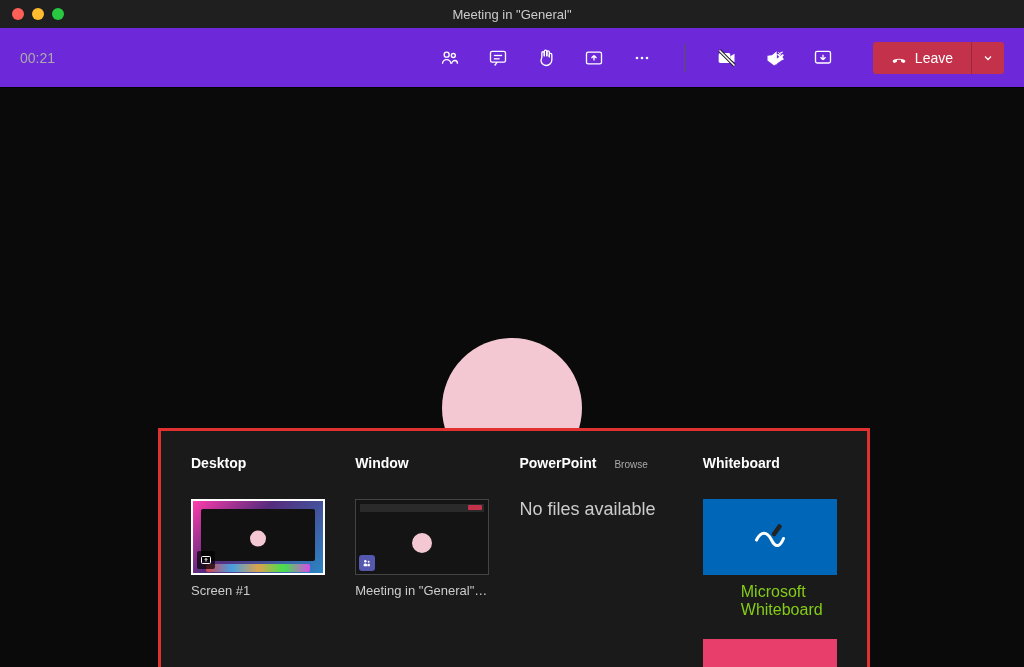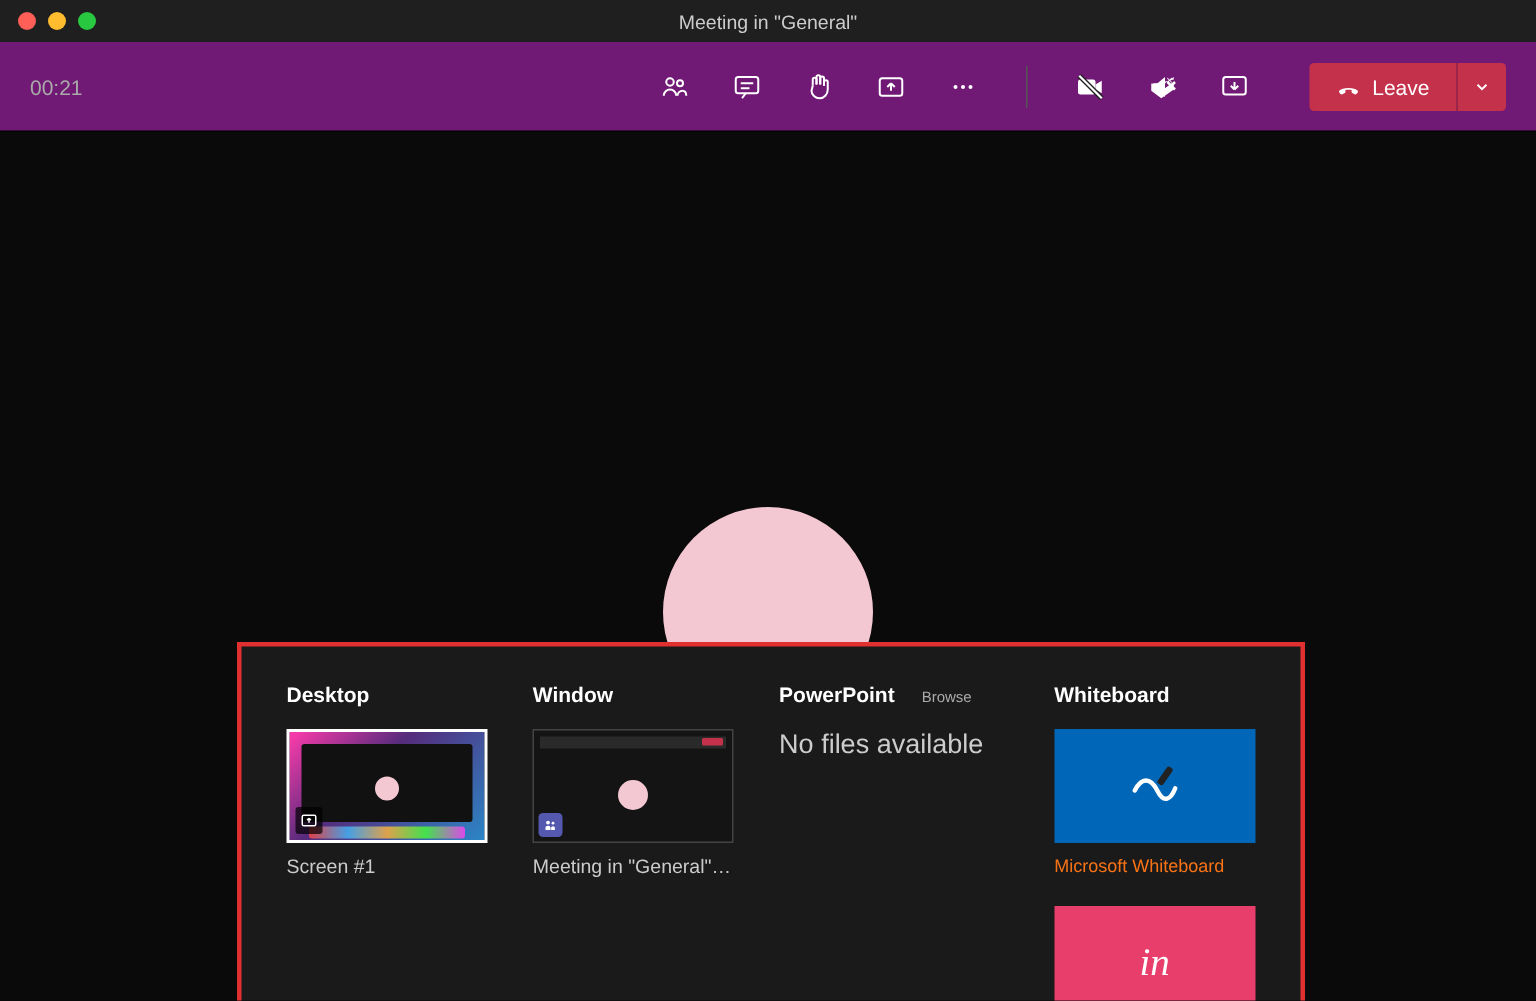--- a/index.html
+++ b/index.html
@@ -36,21 +36,21 @@
 .titlebar-title {
   position: absolute;
   left: 50%; transform: translateX(-50%);
   font-size: 13px;
   color: #ccc;
 }
 
 
 .toolbar {
   height: 60px;
-  background: #701a75;
+  background: #6d28d9;
   display: flex;
   align-items: center;
   padding: 0 20px;
   border-bottom: 1px solid #000;
 }
 .timer {
   font-size: 14px;
   color: #aaa;
 }
 .toolbar-spacer { flex: 1; }
@@ -134,21 +134,21 @@
   flex-direction: column;
 }
 .share-col.desktop { width: 140px; }
 .share-col.window { width: 140px; }
 .share-col.powerpoint { width: 160px; }
 .share-col.whiteboard { width: 140px; }
 .col-header {
   font-size: 14px;
   font-weight: 600;
   color: #fff;
-  margin-bottom: 15px;
+  margin-bottom: 28px;
   display: flex;
   align-items: baseline;
   gap: 18px;
 }
 .browse-link {
   font-weight: 400;
   color: #aaa;
   font-size: 10px;
 }
 .thumb {
@@ -258,23 +258,24 @@
   width: 134px;
   height: 76px;
   display: flex;
   align-items: center;
   justify-content: center;
   cursor: pointer;
 }
 .wb-ms { background: #0067b8; }
 .wb-invision { background: #e83e6b; margin-top: 20px; }
 .wb-label {
-  font-size: 12px;
-  color: #f97316;
+  font-size: 16px;
+  color: #84cc16;
   margin-top: 8px;
+  margin-left: 38px;
 }
 .invision-logo {
   font-family: Georgia, serif;
   font-style: italic;
   font-size: 26px;
   color: #fff;
 }
 </style>
 </head>
 <body>

